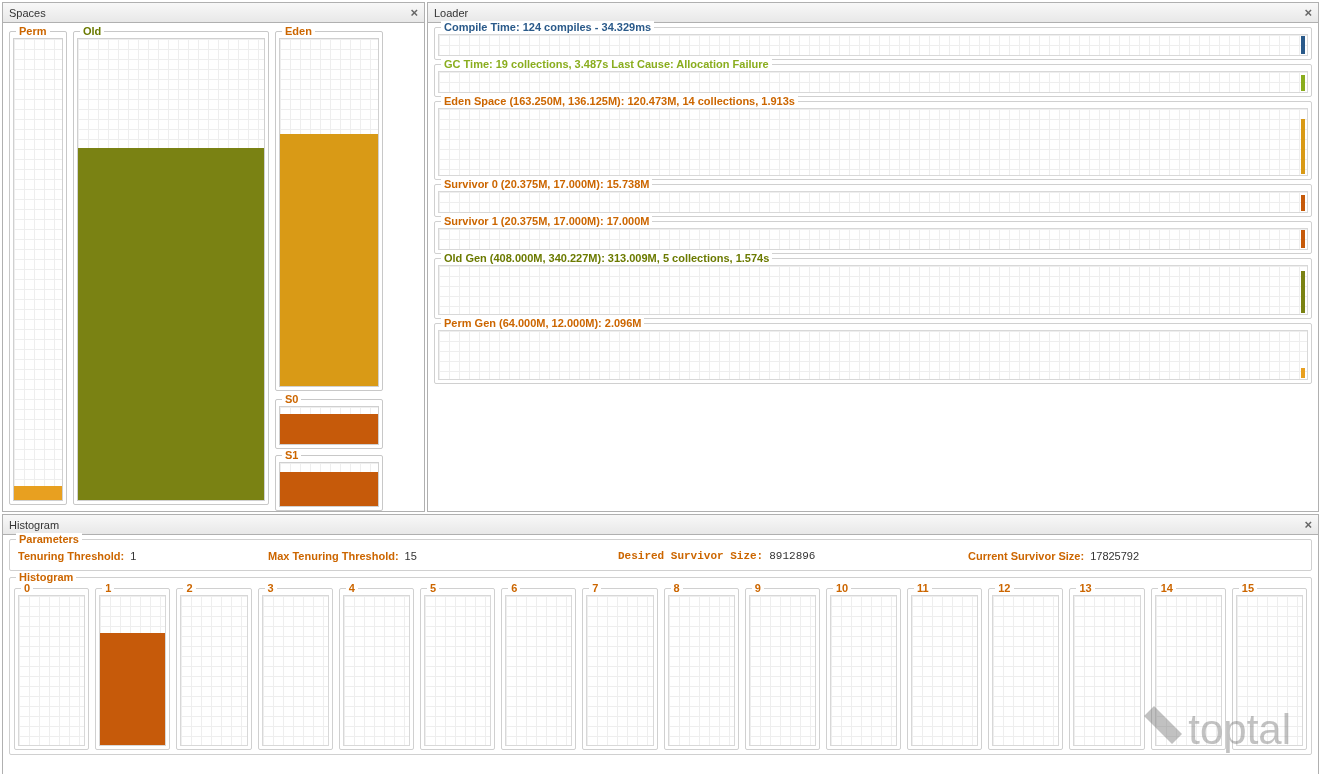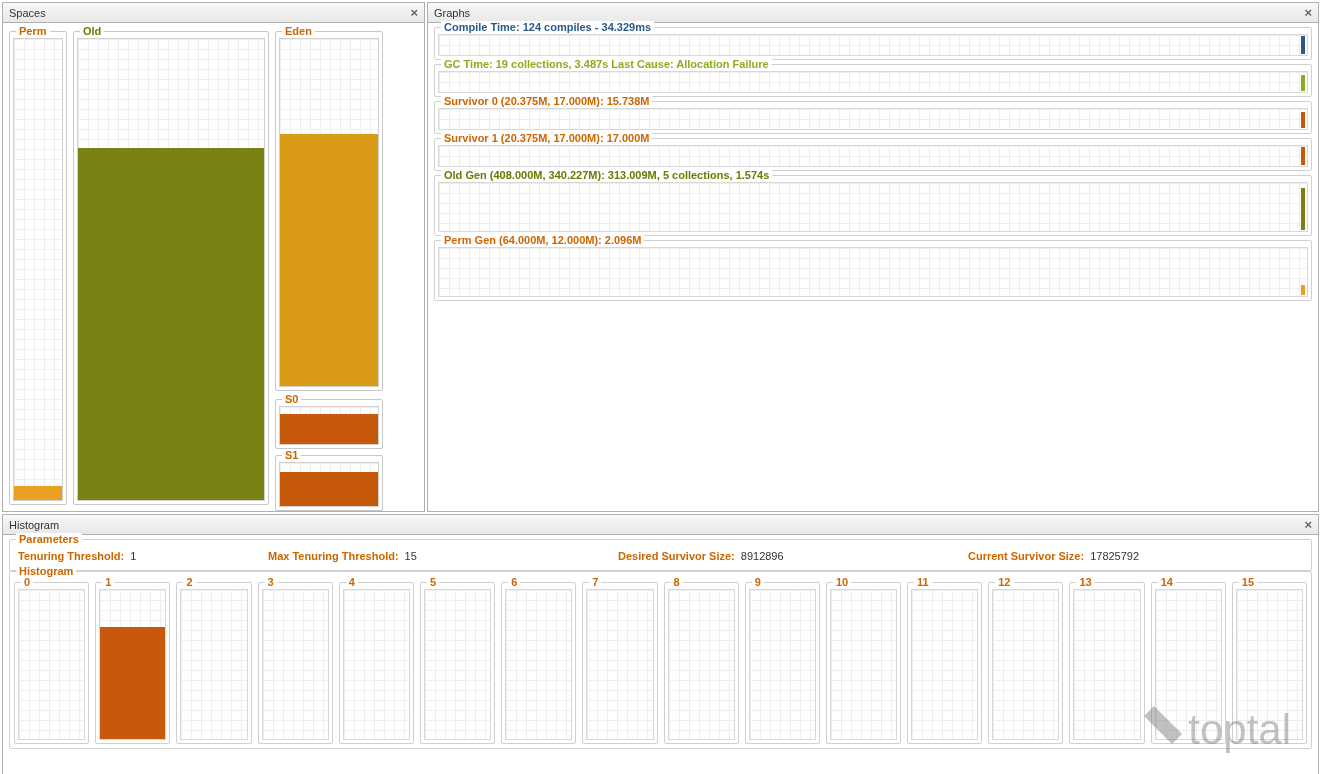--- a/index.html
+++ b/index.html
@@ -100,36 +100,37 @@
 }
 
 
 #histogram-panel { left: 2px; top: 514px; width: 1317px; height: 270px; }
 .hist-body { padding: 4px 6px; }
 .params-box {
   border: 1px solid #d0d0d0;
   border-radius: 2px;
   position: relative;
   padding: 10px 8px 8px 8px;
+  margin-bottom: 6px;
   display: flex;
 }
 .params-label {
   position: absolute;
   top: -7px; left: 6px;
   background: #fff;
   padding: 0 3px;
   font-weight: bold;
   color: #cc6600;
 }
 .param { display: flex; gap: 6px; }
 .param .k { font-weight: bold; color: #cc6600; }
 .param .v { color: #333; }
 .param:nth-child(2){ flex: 0 0 250px; }
 .param:nth-child(3){ flex: 0 0 350px; }
-.param:nth-child(4){ flex: 0 0 350px; }
+.param:nth-child(4){ flex: 0 0 350px; font-family: Liberation Mono, monospace; }
 .param:nth-child(5){ flex: 1; }
 
 .hist-box {
   border: 1px solid #d0d0d0;
   border-radius: 2px;
   position: relative;
   padding: 10px 4px 4px 4px;
 }
 .hist-row { display: flex; gap: 6px; }
 .hist-slot {
@@ -211,34 +212,40 @@
       <span class="space-label" style="color:#cc6600">S1</span>
       <div class="grid-bg"></div>
       <div class="fill-bar" style="background:#c65a0a; height:34px;"></div>
     </div>
 
   </div>
 </div>
 
 <div id="graphs-panel" class="panel">
   <div class="panel-header">
-    <span>Graphs</span>
+    <span>Loader</span>
     <span class="close-btn">×</span>
   </div>
   <div class="graphs-body" id="graphs-body">
       <div class="graph-row">
         <span class="graph-label" style="color: rgb(42, 90, 138);">Compile Time: 124 compiles - 34.329ms</span>
         <div class="graph-area">
           <div class="spike" style="background: rgb(42, 90, 138); height: 18px;"></div>
         </div>
       </div>
       <div class="graph-row">
         <span class="graph-label" style="color: rgb(138, 173, 30);">GC Time: 19 collections, 3.487s  Last Cause: Allocation Failure</span>
         <div class="graph-area">
           <div class="spike" style="background: rgb(138, 173, 30); height: 16px;"></div>
+        </div>
+      </div>
+      <div class="graph-row">
+        <span class="graph-label" style="color: rgb(204, 102, 0);">Eden Space (163.250M, 136.125M): 120.473M, 14 collections, 1.913s</span>
+        <div class="graph-area tall">
+          <div class="spike" style="background: rgb(217, 154, 22); height: 55px;"></div>
         </div>
       </div>
       <div class="graph-row">
         <span class="graph-label" style="color: rgb(204, 102, 0);">Survivor 0 (20.375M, 17.000M): 15.738M</span>
         <div class="graph-area">
           <div class="spike" style="background: rgb(198, 90, 10); height: 16px;"></div>
         </div>
       </div>
       <div class="graph-row">
         <span class="graph-label" style="color: rgb(204, 102, 0);">Survivor 1 (20.375M, 17.000M): 17.000M</span>

